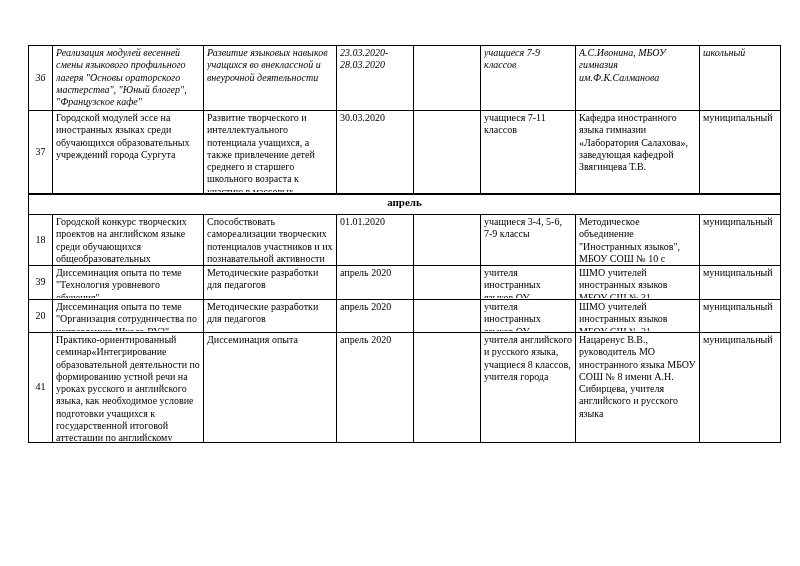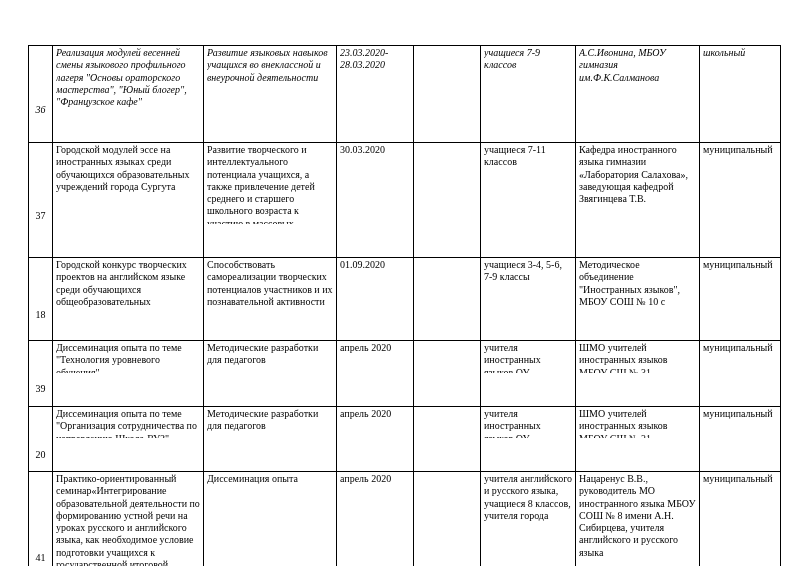--- a/index.html
+++ b/index.html
@@ -29,21 +29,20 @@
   }
   .cc{overflow:hidden;}
   .h0{height:62px;font-style:italic;}
   .h1{height:80px;}
   .h3{height:48px;}
   .h4{height:31px;}
   .h5{height:30px;}
   .h6{height:107px;}
   td.c-num .cc{
     display:flex;align-items:center;justify-content:center;
-    margin-top:32px;
   }
   tr.month-row td{
     border-top:2px solid #000;
     border-bottom:1px solid #000;
     text-align:center;
     font-weight:bold;
     font-size:11px;
     padding:1px 0 2px 0;
   }
   .month-label{display:inline-block;height:16px;}
@@ -112,33 +111,36 @@
             <div class="cc h1">учащиеся 7-11 классов</div>
           </td>
       <td>
             <div class="cc h1">Кафедра иностранного языка гимназии «Лаборатория Салахова», заведующая кафедрой Звягинцева Т.В.</div>
           </td>
       <td>
             <div class="cc h1">муниципальный</div>
           </td>
     </tr>
 
+    <tr class="month-row">
+      <td colspan="8"><span class="month-label">апрель</span></td>
+    </tr>
 
     <tr>
       <td class="c-num">
             <div class="cc h3">18</div>
           </td>
       <td>
             <div class="cc h3">Городской конкурс творческих проектов на английском языке среди обучающихся общеобразовательных учреждений города Сургута</div>
           </td>
       <td>
             <div class="cc h3">Способствовать самореализации творческих потенциалов участников и их познавательной активности посредством переводческой деятельности</div>
           </td>
       <td>
-            <div class="cc h3">01.09.2020</div>
+            <div class="cc h3">01.01.2020</div>
           </td>
       <td>
             <div class="cc h3"></div>
           </td>
       <td>
             <div class="cc h3">учащиеся 3-4, 5-6, 7-9 классы</div>
           </td>
       <td>
             <div class="cc h3">Методическое объединение "Иностранных языков", МБОУ СОШ № 10 с УИОП</div>
           </td>

